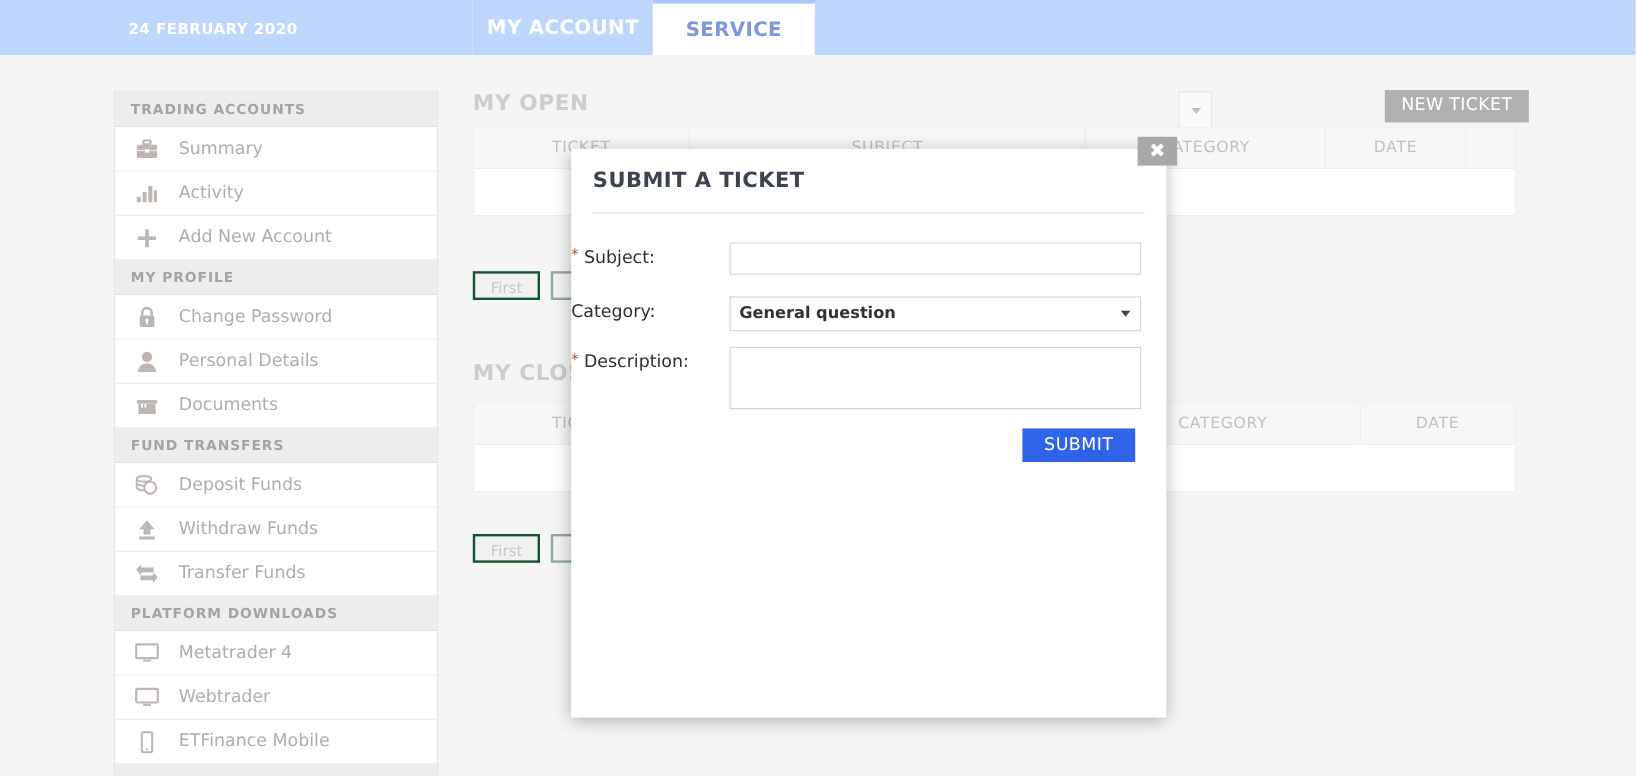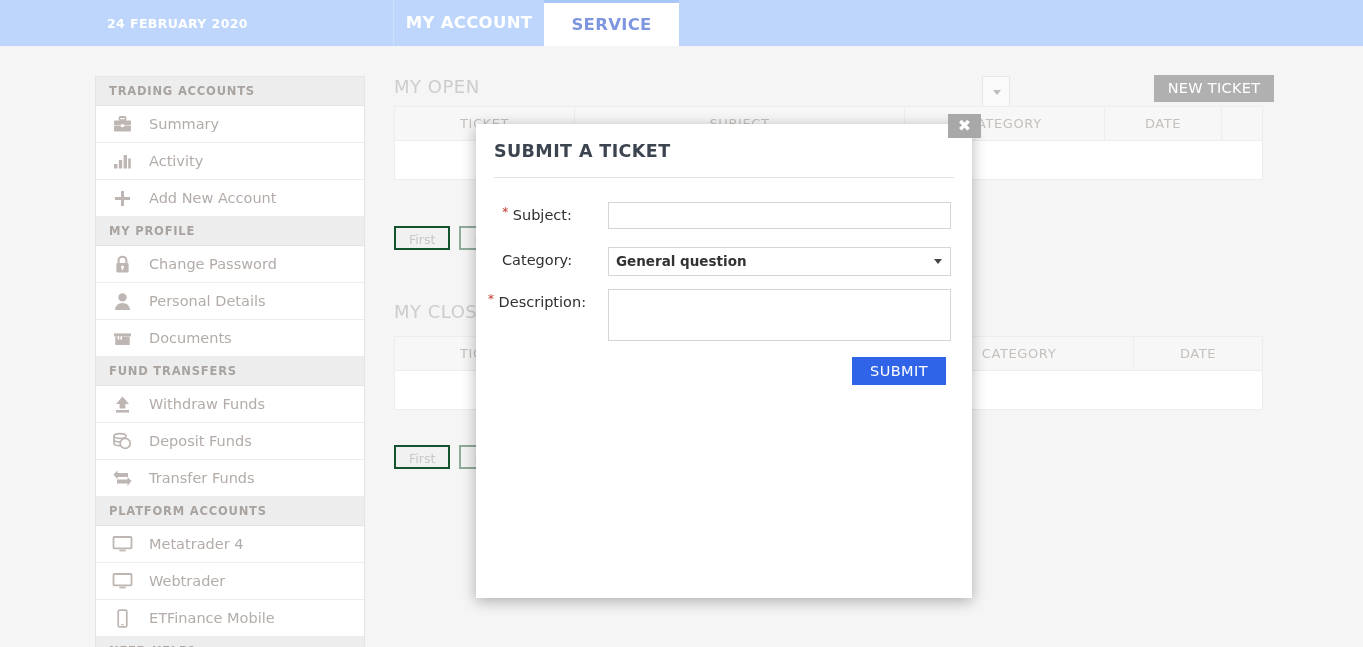--- a/index.html
+++ b/index.html
@@ -115,21 +115,21 @@
 
   
   .content {
     position: absolute;
     left: 394px; top: 0;
     width: 880px; height: 601px;
   }
   .section-title {
     position: absolute;
     font-size: 18px;
-    font-weight: normal;
+    font-weight: bold;
     letter-spacing: .5px;
     color: #cdcdcd;
   }
   .btn-new-ticket {
     position: absolute;
     right: 0; top: 29px;
     width: 120px; height: 27px;
     line-height: 27px;
     text-align: center;
     background: #b0b0b0;
@@ -235,21 +235,21 @@
     width: 460px; height: 1px;
     background: #e3e3e3;
   }
   .form-row {
     position: absolute;
     display: flex;
     align-items: flex-start;
   }
   .form-label {
     width: 132px;
-    text-align: center;
+    text-align: left;
     padding-right: 10px;
     font-size: 14.5px;
     color: #2f2f2f;
     line-height: 26px;
     box-sizing: border-box;
   }
   .req {
     color: #c0392b;
     font-size: 12px;
     vertical-align: top;
@@ -395,52 +395,52 @@
             <rect x="7.4" y="6.6" width="1.6" height="3" fill="#ffffff"></rect>
           </svg>
       </span>
       <span class="side-label">Documents</span>
     </div>
 
     <div class="side-group">FUND TRANSFERS</div>
 
     <div class="side-item">
       <span class="side-icon">
-        <svg width="19" height="19" viewBox="0 0 19 19">
-            <path d="M9.5 1.5 L16 9 H12.4 V13.4 H6.6 V9 H3z" fill="#bdb6b2"></path>
-            <rect x="3" y="15" width="13" height="2.6" fill="#bdb6b2"></rect>
-          </svg>
-      </span>
-      <span class="side-label">Withdraw Funds</span>
-    </div>
-
-    <div class="side-item">
-      <span class="side-icon">
         <svg width="21" height="18" viewBox="0 0 21 18">
             <ellipse cx="8" cy="4" rx="6" ry="2.4" fill="none" stroke="#bdb6b2" stroke-width="1.7"></ellipse>
             <path d="M2 4v3.4c0 1.3 2.7 2.4 6 2.4" fill="none" stroke="#bdb6b2" stroke-width="1.7"></path>
             <path d="M2 8v3.2c0 1.3 2.7 2.4 6 2.4" fill="none" stroke="#bdb6b2" stroke-width="1.7"></path>
             <circle cx="13.2" cy="11.4" r="5" fill="none" stroke="#bdb6b2" stroke-width="1.7"></circle>
           </svg>
       </span>
       <span class="side-label">Deposit Funds</span>
     </div>
 
     <div class="side-item">
       <span class="side-icon">
+        <svg width="19" height="19" viewBox="0 0 19 19">
+            <path d="M9.5 1.5 L16 9 H12.4 V13.4 H6.6 V9 H3z" fill="#bdb6b2"></path>
+            <rect x="3" y="15" width="13" height="2.6" fill="#bdb6b2"></rect>
+          </svg>
+      </span>
+      <span class="side-label">Withdraw Funds</span>
+    </div>
+
+    <div class="side-item">
+      <span class="side-icon">
         <svg width="21" height="19" viewBox="0 0 21 19">
             <path d="M5 2 L5 5 H16 V10 H13 L17 15 L21 10 H18" fill="none"></path>
             <path d="M1.5 5.5 L5.5 1.5 V4 H16 V8 H5.5 V10.5z" fill="#bdb6b2"></path>
             <path d="M19.5 12 L15.5 17 V14.5 H5 V10.5 H15.5 V8z" fill="#bdb6b2"></path>
           </svg>
       </span>
       <span class="side-label">Transfer Funds</span>
     </div>
 
-    <div class="side-group">PLATFORM ACCOUNTS</div>
+    <div class="side-group">PLATFORM DOWNLOADS</div>
 
     <div class="side-item">
       <span class="side-icon">
         <svg width="21" height="18" viewBox="0 0 21 18">
             <rect x="1.5" y="2" width="18" height="11.4" rx="1" fill="none" stroke="#bdb6b2" stroke-width="1.8"></rect>
             <rect x="7.4" y="14.6" width="6.2" height="1.8" fill="#bdb6b2"></rect>
           </svg>
       </span>
       <span class="side-label">Metatrader 4</span>
     </div>

